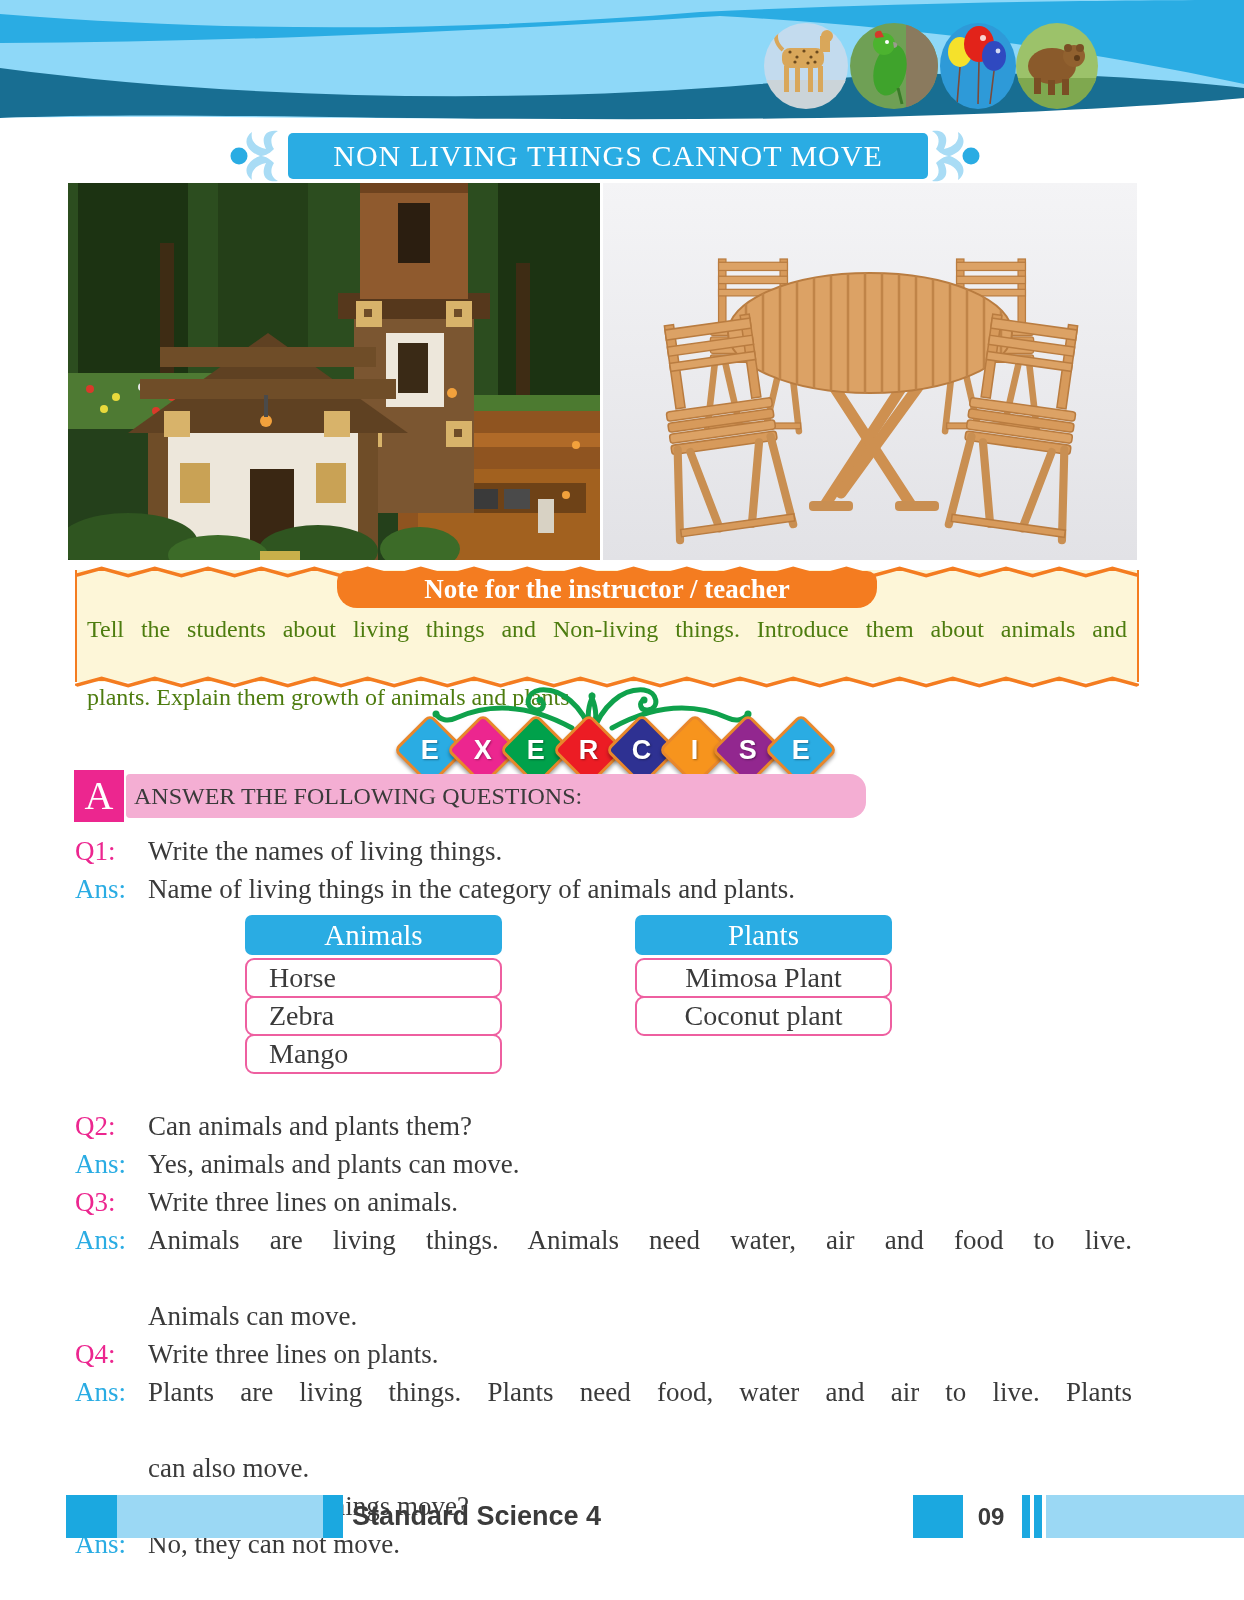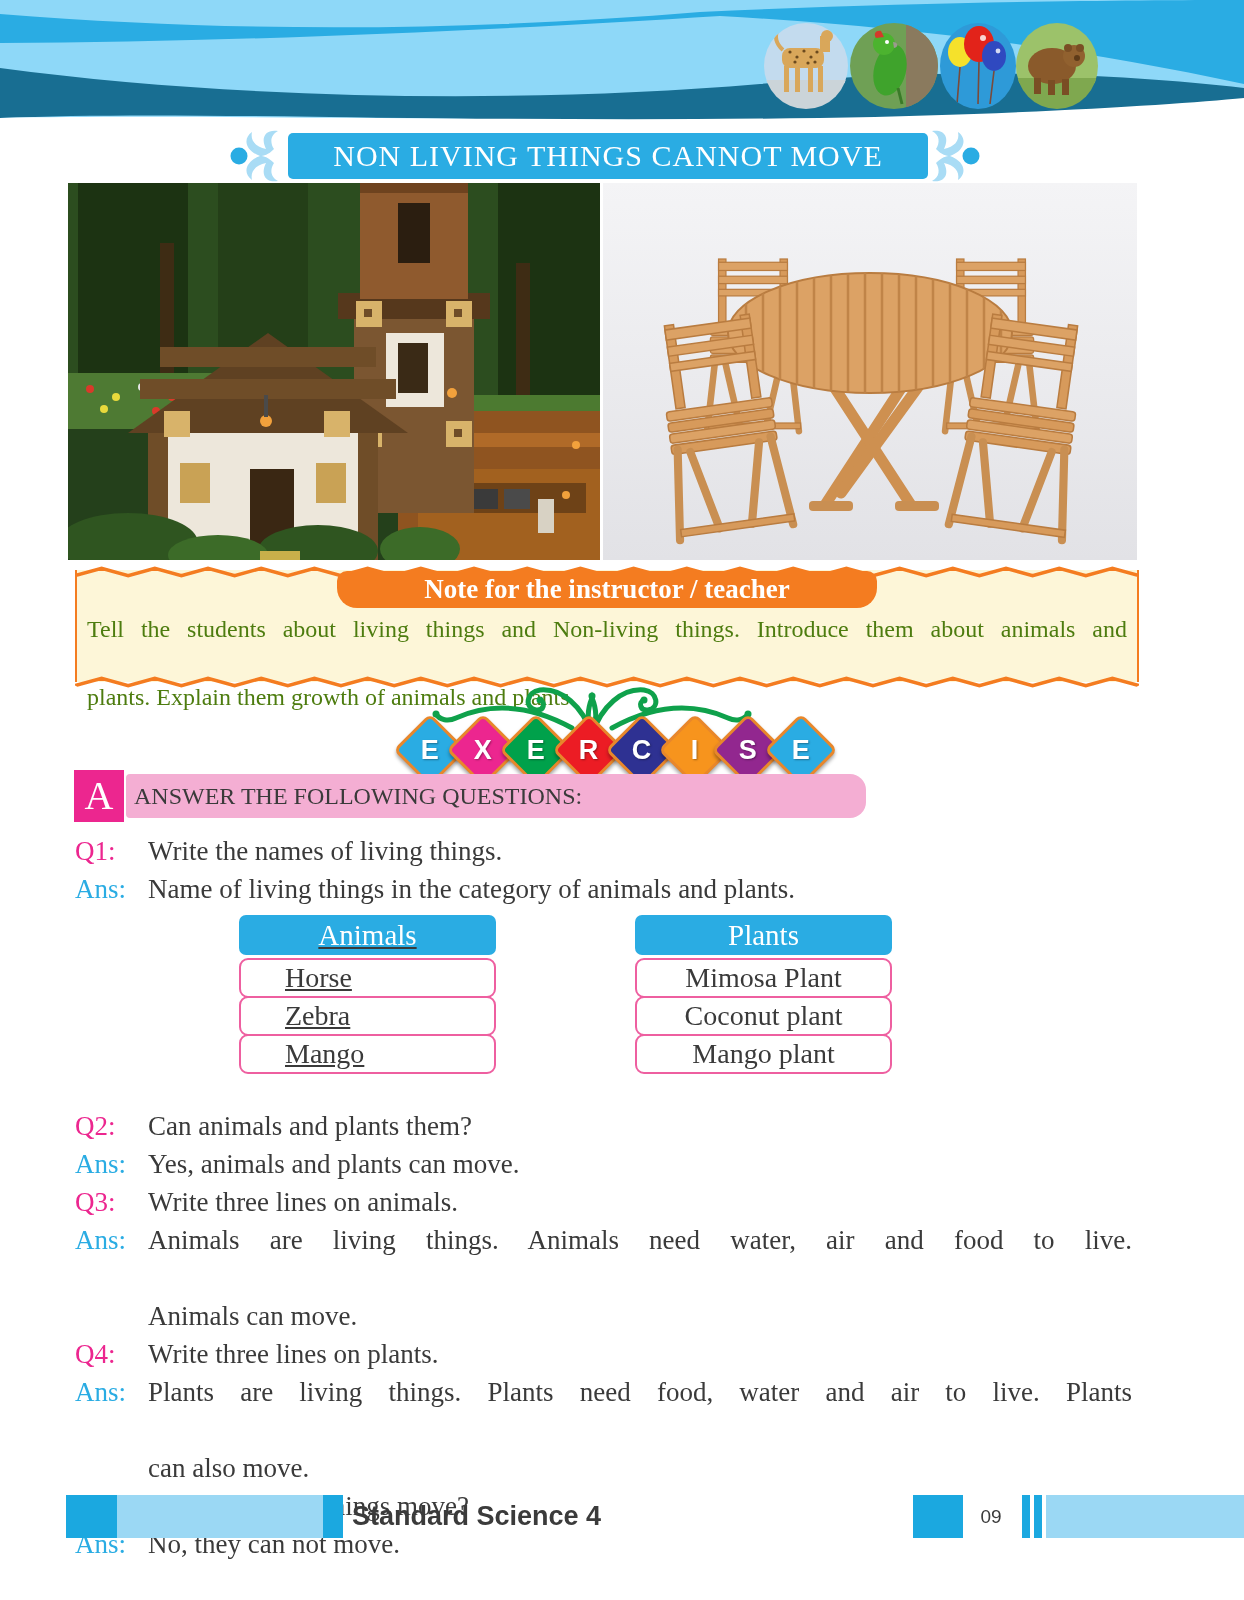--- a/index.html
+++ b/index.html
@@ -58,41 +58,41 @@
   .row{display:flex;line-height:38px;min-height:38px;}
   .lbl{flex:none;width:73px;color:#EC268F;}
   .lbl.ans{color:#2AACE3;}
   .txt{flex:1;}
   .jline{text-align:justify;}
   .jline::after{content:"";display:inline-block;width:100%;height:0;}
 
   
   .tables-row{position:relative;height:167px;margin-top:7px;}
   .tcol{position:absolute;top:0;width:257px;}
-  .tcol.animals{left:164px;text-decoration:underline;}
+  .tcol.animals{left:170px;}
   .tcol.plants{left:560px;}
   .thead{height:40px;background:#2AACE3;border-radius:7px;color:#fff;text-align:center;
      font-size:29px;line-height:40px;}
   .trow{height:36px;background:#fff;border:2.5px solid #EE5FA0;border-radius:9px;
      line-height:36px;font-size:28px;color:#3A3A3A;margin-top:-2px;}
   .trow.first{margin-top:3px;}
-  .tcol.animals .trow{padding-left:44px;}
+  .tcol.animals .trow{padding-left:22px;}
   .tcol.plants .trow{text-align:center;}
 
   
   .f-block{position:absolute;top:1495px;height:43px;}
   .fb1{left:66px;width:51px;background:#1BA8E0;}
   .fb2{left:117px;width:206px;background:#9BD8F4;}
   .fb3{left:323px;width:20px;background:#1BA8E0;}
   .f-title{position:absolute;left:352px;top:1495px;height:43px;line-height:43px;
      font-family:"Liberation Sans",sans-serif;font-weight:bold;font-size:27px;color:#3B3B3B;text-align:right;}
   .fb4{left:913px;width:50px;background:#1BA8E0;}
   .f-page{position:absolute;left:968px;top:1495px;width:46px;height:43px;line-height:43px;
-     text-align:center;font-family:"Liberation Sans",sans-serif;font-weight:normal;
-     font-size:19px;color:#3B3B3B;}
+     text-align:center;font-family:"Liberation Sans",sans-serif;font-weight:bold;
+     font-size:24px;color:#3B3B3B;}
   .fb5{left:1022px;width:8px;background:#1BA8E0;}
   .fb6{left:1034px;width:8px;background:#1BA8E0;}
   .fb7{left:1046px;width:198px;background:#9BD8F4;}
 </style>
 </head>
 <body>
 
 <div class="page">
 
   <div class="header">
@@ -420,21 +420,20 @@
       <div class="tcol animals">
         <div class="thead">Animals</div>
         <div class="trow first">Horse</div>
         <div class="trow">Zebra</div>
         <div class="trow">Mango</div>
       </div>
       <div class="tcol plants">
         <div class="thead">Plants</div>
         <div class="trow first">Mimosa Plant</div>
         <div class="trow">Coconut plant</div>
-        <div class="trow">Mango plant</div>
       </div>
     </div>
 
     <div class="row" style="margin-top:25px;">
       <div class="lbl">Q2:</div>
       <div class="txt">Can animals and plants them?</div>
     </div>
     <div class="row">
       <div class="lbl ans">Ans:</div>
       <div class="txt">Yes, animals and plants can move.</div>

